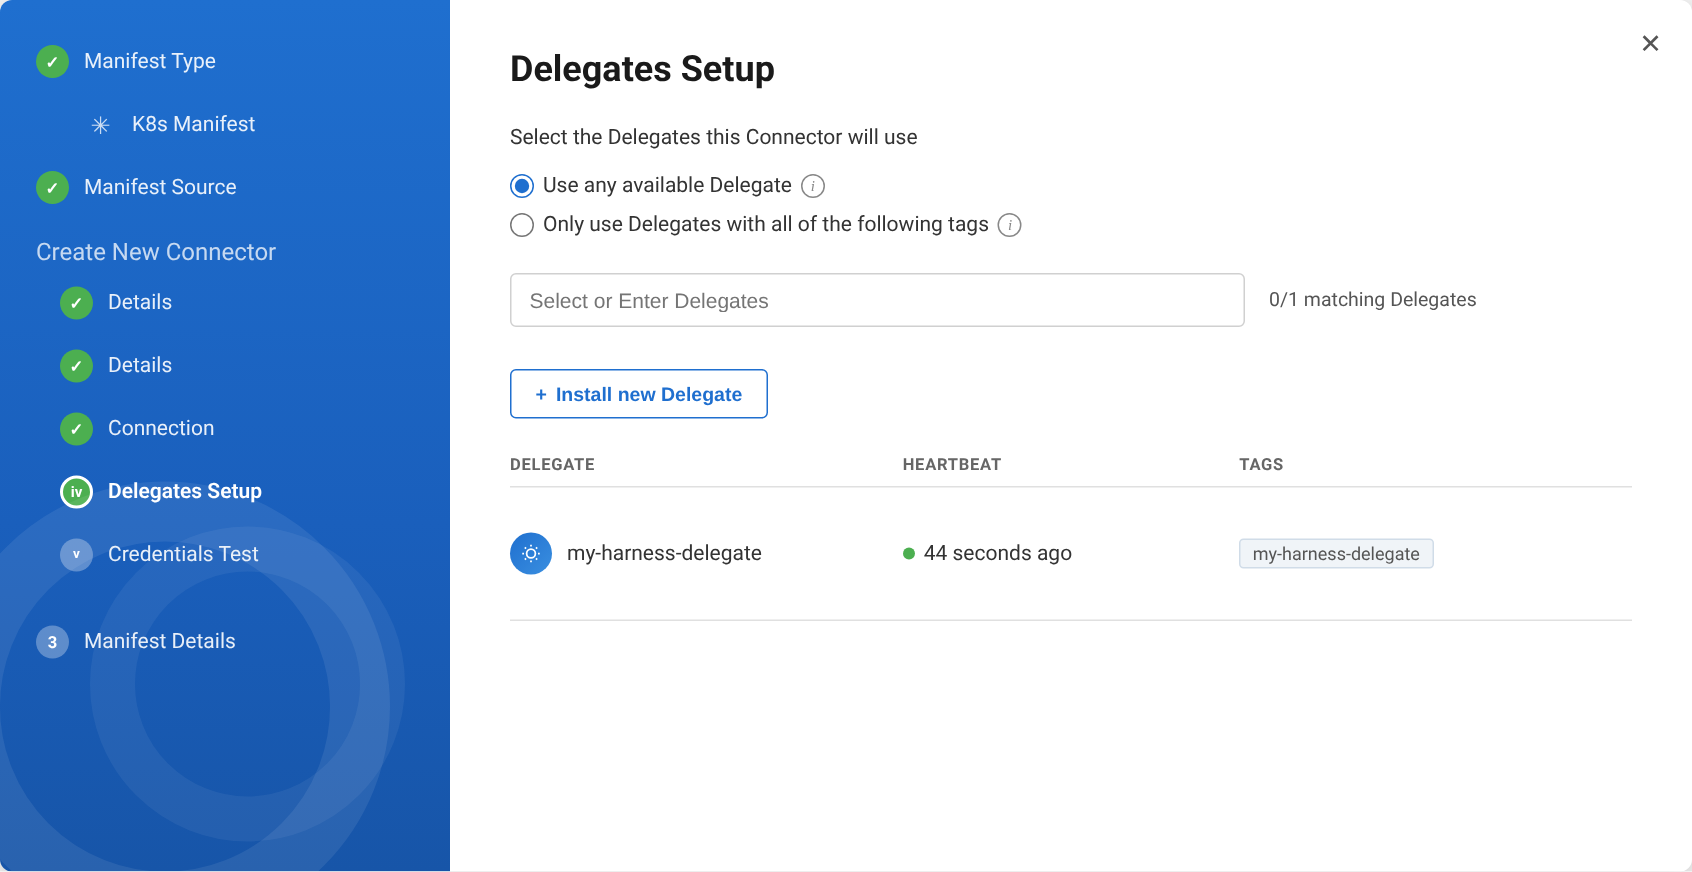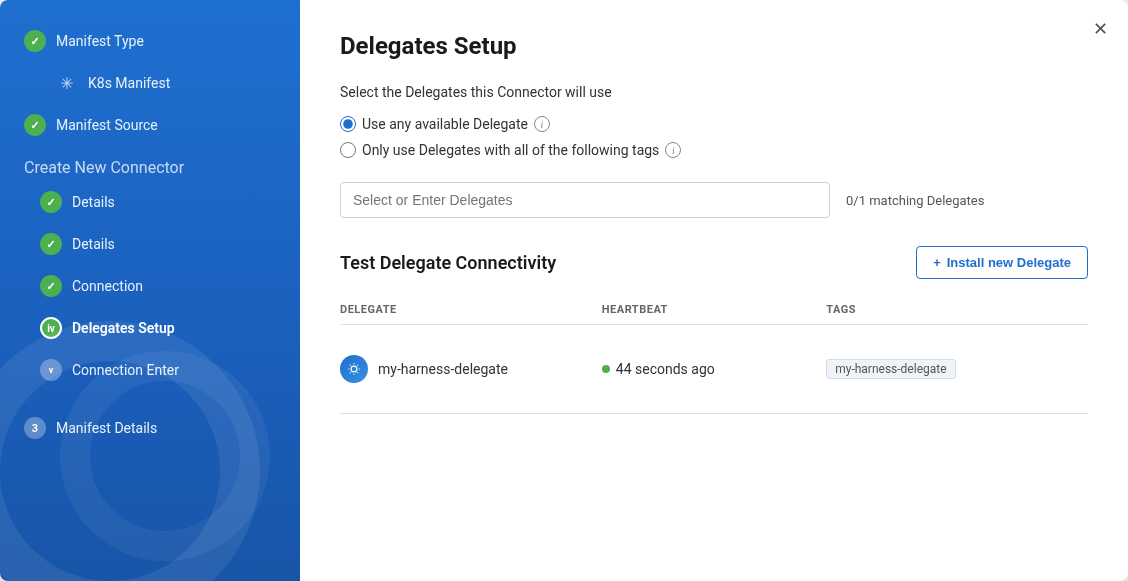--- a/index.html
+++ b/index.html
@@ -351,21 +351,21 @@
       <span>Connection</span>
     </div>
 
     <div class="sidebar-item active" style="padding-left: 40px;">
       <div class="step-circle active-step" style="font-size:10px;">iv</div>
       <span>Delegates Setup</span>
     </div>
 
     <div class="sidebar-item" style="padding-left: 40px;">
       <div class="step-circle" style="font-size:9px;">v</div>
-      <span>Connection Enter</span>
+      <span>Credentials Test</span>
     </div>
 
     <div class="sidebar-item" style="margin-top: 16px;">
       <div class="step-circle">3</div>
       <span>Manifest Details</span>
     </div>
 
   </div>
 
   <div class="main-content">
@@ -395,21 +395,20 @@
       </label>
 
     </div>
 
     <div class="delegate-input-row">
       <input class="delegate-input" type="text" placeholder="Select or Enter Delegates" style="">
       <span class="matching-count">0/1 matching Delegates</span>
     </div>
 
     <div class="section-header-row">
-      <h2 class="section-title">Test Delegate Connectivity</h2>
       <button class="install-btn">
         <span>+</span>
         <span>Install new Delegate</span>
       </button>
     </div>
 
     <table class="delegate-table">
       <thead>
         <tr>
           <th class="col-delegate">DELEGATE</th>

